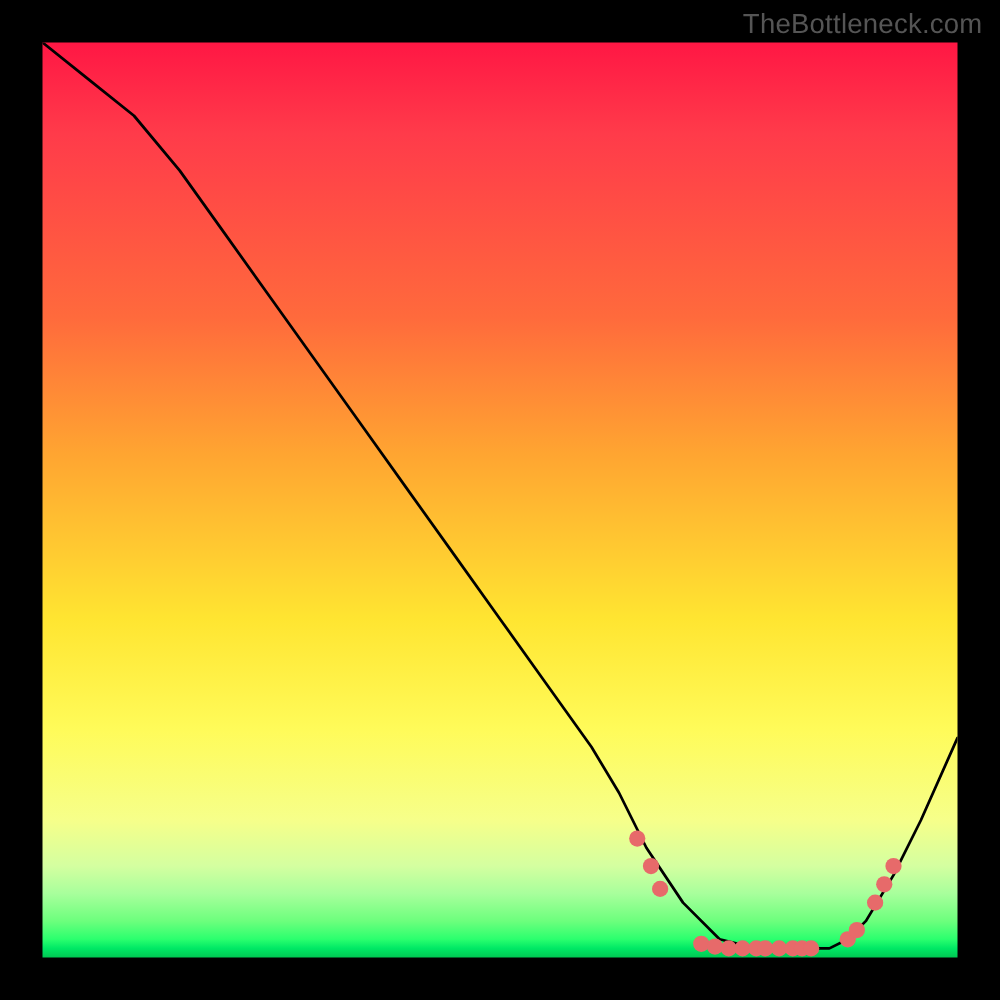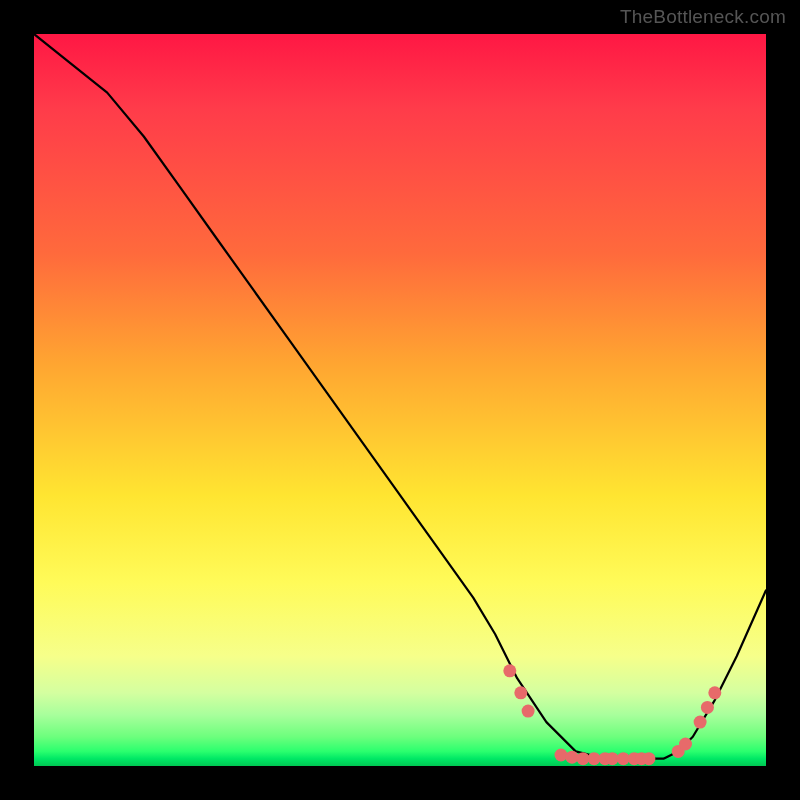--- a/index.html
+++ b/index.html
@@ -15,21 +15,21 @@
     position: relative;
     width: 800px;
     height: 800px;
     background: #000;
   }
   .watermark {
     position: absolute;
     top: 6px;
     right: 14px;
     color: #555;
-    font-size: 19px;
+    font-size: 22px;
     font-weight: 400;
     letter-spacing: 0.2px;
     z-index: 30;
   }
   .plot-area {
     position: absolute;
     left: 34px;
     top: 34px;
     width: 732px;
     height: 732px;

